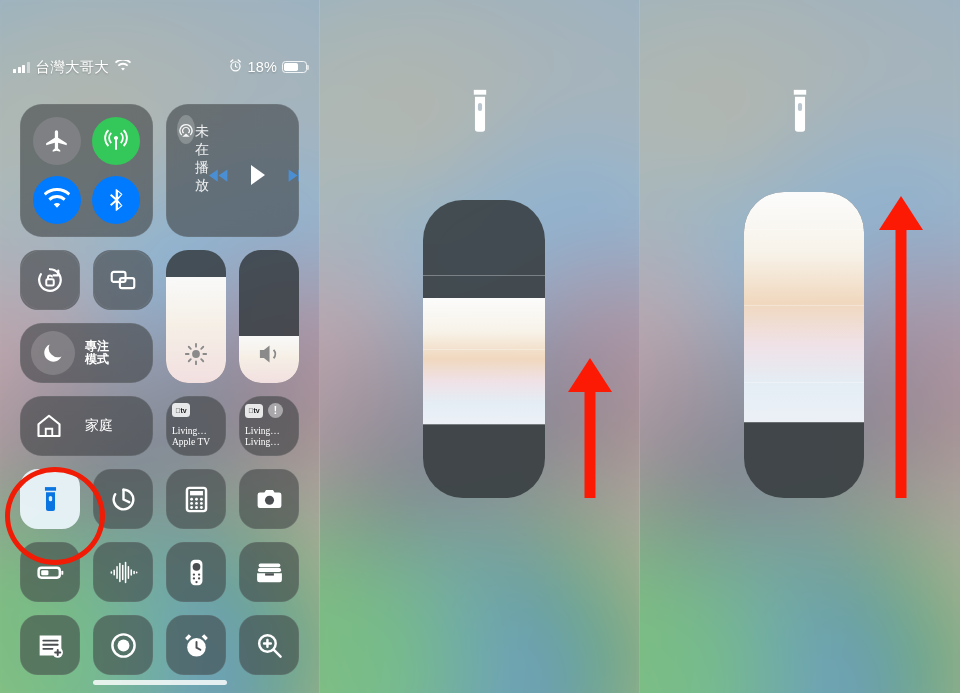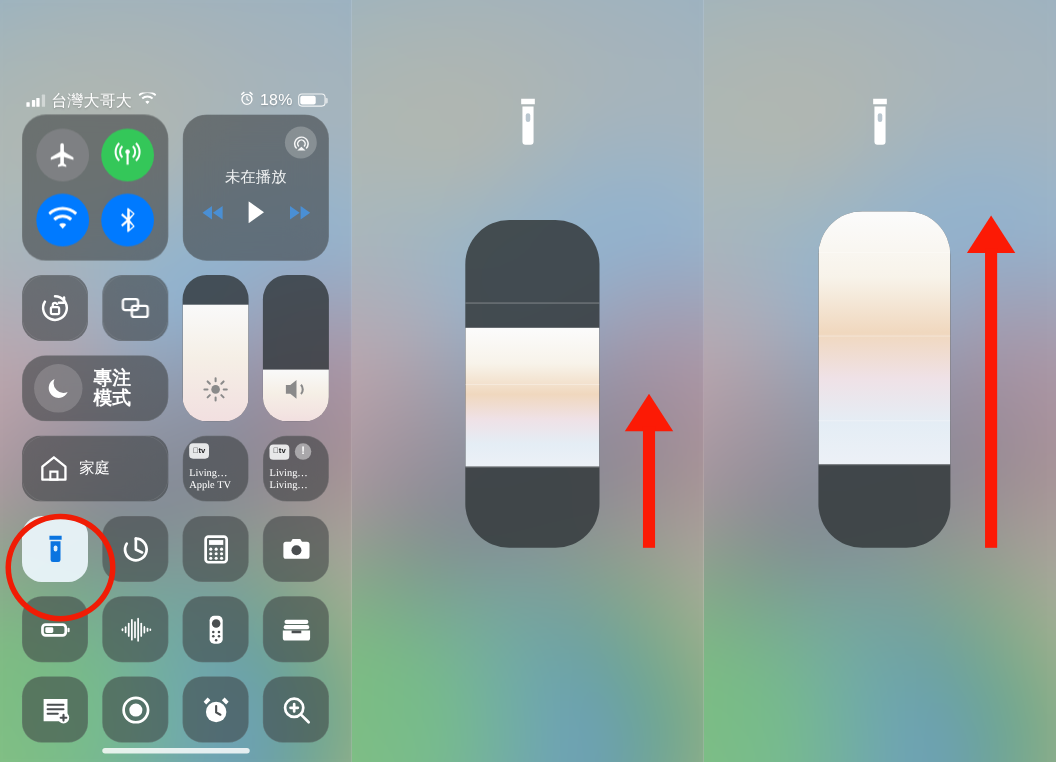--- a/index.html
+++ b/index.html
@@ -32,22 +32,22 @@
     filter: blur(26px);
   }
   .wall.w2 { transform: translateX(-8px) scale(1.04); }
   .wall.w3 { transform: translateX(-16px) scale(1.07); }
 
   .panel-sep { position: absolute; top: 0; bottom: 0; width: 1px;
     background: rgba(255,255,255,.13); }
 
   
   .status {
-    position: absolute; top: 80px; left: 0; right: 0; height: 22px;
-    display: flex; align-items: center; padding: 0 24px;
+    position: absolute; top: 56px; left: 0; right: 0; height: 22px;
+    display: flex; align-items: center; padding: 0 13px;
     color: #fff; font-size: 14px; letter-spacing: .2px;
     text-shadow: 0 1px 2px rgba(0,0,0,.22);
   }
   .status .left { display: flex; align-items: center; gap: 6px; }
   .status .right { margin-left: auto; display: flex; align-items: center; gap: 5px; }
   .bars { display: flex; align-items: flex-end; gap: 1.5px; height: 11px; }
   .bars i { display: block; width: 3px; background: #fff; border-radius: .5px; }
   .bars i:nth-child(1){height:4px} .bars i:nth-child(2){height:6px}
   .bars i:nth-child(3){height:8px} .bars i:nth-child(4){height:11px;opacity:.45}
   .carrier { font-size: 14.5px; }
@@ -78,44 +78,44 @@
   .conn { width: 133px; height: 133px; display: grid;
     grid-template-columns: 1fr 1fr; place-items: center; padding: 8px; }
   .circ { width: 48px; height: 48px; border-radius: 50%;
     display: flex; align-items: center; justify-content: center; }
   .circ.grey { background: rgba(128,130,132,.92); }
   .circ.green { background: #34c759; }
   .circ.blue { background: #007aff; }
   .circ svg { width: 26px; height: 26px; fill: #fff; }
 
   
-  .media { width: 133px; height: 133px; padding: 11px; display:flex; flex-direction:column; }
+  .media { width: 133px; height: 133px; padding: 11px; display:flex; flex-direction:row; }
   .airplay { margin-left: auto; width: 29px; height: 29px; border-radius: 50%;
     background: rgba(255,255,255,.22); display:flex; align-items:center; justify-content:center; }
   .airplay svg { width: 18px; height: 18px; fill: #fff; opacity:.93; }
   .np { text-align: center; color: rgba(255,255,255,.9); font-size: 14px; margin-top: 8px; }
   .mctrl { display:flex; align-items:center; justify-content:center; gap: 19px; margin-top: 13px; }
   .mctrl svg { fill: #fff; }
   .mctrl .side svg { fill: #4a8fd4; width: 21px; height: 15px; }
   .mctrl .play svg { width: 18px; height: 20px; }
 
   
   .sq { width: 60px; height: 60px; border-radius: 18px;
     display:flex; align-items:center; justify-content:center; }
   .sq svg { width: 30px; height: 30px; fill: none; stroke: #fff; stroke-width: 1.9; }
 
   
   .focus { width: 133px; height: 60px; display:flex; align-items:center; padding: 0 11px; gap: 10px; }
   .focus .fc { width: 44px; height: 44px; border-radius: 50%; background: rgba(255,255,255,.17);
     display:flex; align-items:center; justify-content:center; flex: none; }
   .focus .fc svg { width: 24px; height: 24px; fill: #fff; }
-  .focus .ftxt { color: #fff; font-size: 17px; font-weight: 600; line-height: 1.06; }
-
-  
-  .home { width: 133px; height: 60px; display:flex; align-items:center; padding: 0 14px; gap: 8px; border-radius: 17px; }
+  .focus .ftxt { color: #fff; font-size: 12px; font-weight: 600; line-height: 1.06; }
+
+  
+  .home { width: 133px; height: 60px; display:flex; align-items:center; padding: 0 14px; gap: 21px; }
   .home svg { width: 30px; height: 30px; fill:none; stroke:#fff; stroke-width:1.8; }
   .home span { color:#fff; font-size: 14px; }
   .tvtile { width: 60px; height: 60px; padding: 7px 6px; display:flex; flex-direction:column; }
   .tvhead { display:flex; align-items:center; gap: 5px; }
   .tvbadge { width: 18px; height: 14px; border-radius: 3.5px; background: rgba(255,255,255,.86);
     display:flex; align-items:center; justify-content:center; font-size: 7px; color:#1d1d1f; font-weight:700; }
   .tvalert { width: 15px; height: 15px; border-radius: 50%; background: rgba(255,255,255,.45);
     display:flex; align-items:center; justify-content:center; color:#fff; font-size: 10px; font-weight: 700; }
   .tvtxt { color:#fff; font-size: 9.5px; line-height: 1.22; margin-top: auto; font-family: Liberation Serif, serif; }
 

